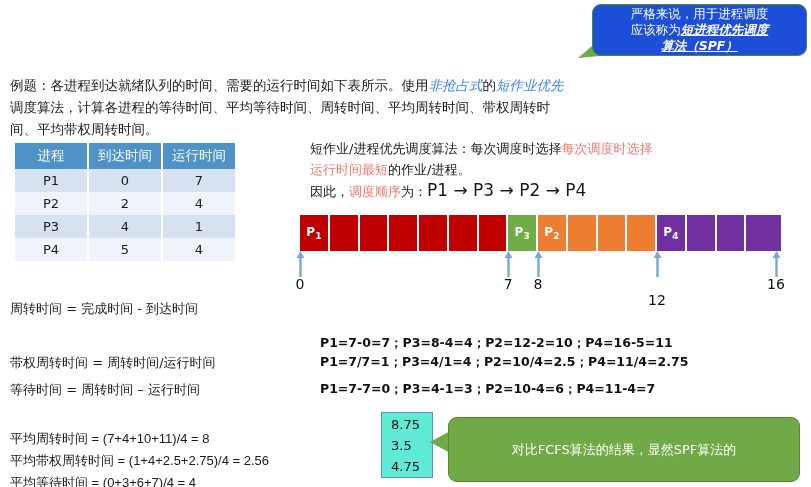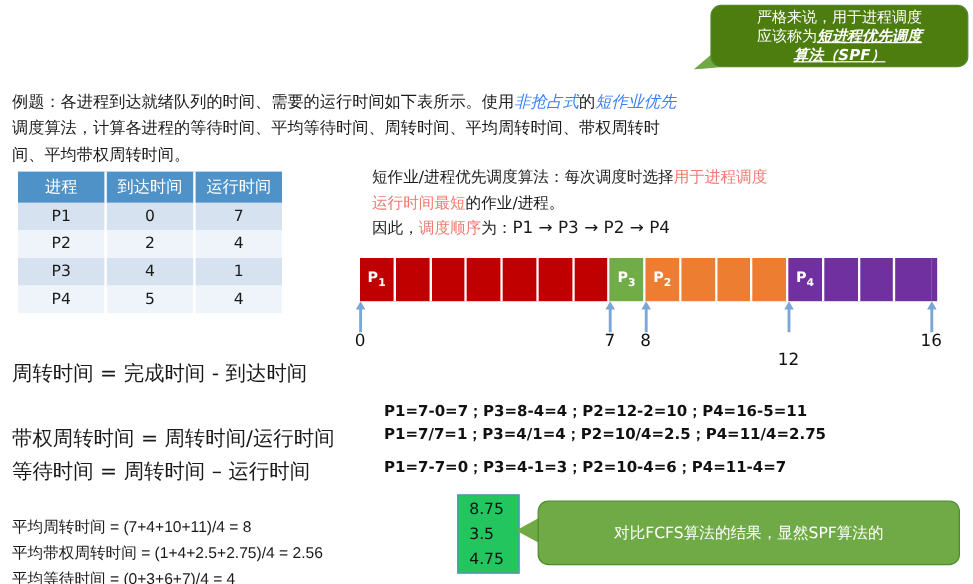--- a/index.html
+++ b/index.html
@@ -6,21 +6,21 @@
   body{
     width:811px;height:487px;background:#ffffff;position:relative;overflow:hidden;
     font-family:"Liberation Sans","DejaVu Sans",sans-serif;
     color:#1a1a1a;
   }
   .abs{position:absolute;}
 
   
   #top-callout{
     left:592px;top:4px;width:215px;height:52px;
-    background:#4d7c0f;border:1px solid #4e8a2c;border-radius:9px;
+    background:#1d4ed8;border:1px solid #4e8a2c;border-radius:9px;
     box-sizing:border-box;
     display:flex;flex-direction:column;align-items:center;justify-content:center;
     color:#ffffff;font-size:12.5px;line-height:16px;text-align:center;
     font-family:"DejaVu Sans","Liberation Sans",sans-serif;
   }
   #top-callout .ln{white-space:nowrap;}
   #top-callout .emph{font-style:italic;font-weight:bold;text-decoration:underline;}
   #top-callout-tail{
     left:578px;top:36px;width:22px;height:22px;
   }
@@ -51,21 +51,21 @@
   #proc-table tbody tr:nth-child(odd) td{background:#D6E2F0;}
   #proc-table tbody tr:nth-child(even) td{background:#EFF4FA;}
 
   
   #algo-note{
     left:310px;top:138px;width:495px;
     font-size:13px;line-height:21px;
     font-family:"DejaVu Sans","Liberation Sans",sans-serif;
   }
   #algo-note .pink{color:#f2796f;}
-  #algo-note .seq{font-size:14px;}
+  #algo-note .seq{font-size:17px;}
 
   
   #gantt{left:300px;top:215px;width:476px;height:36px;}
   .seg{
     position:absolute;top:0;height:36px;box-sizing:border-box;
     border-right:2px solid #ffffff;
     color:#ffffff;font-size:12px;font-weight:bold;
     display:flex;align-items:center;justify-content:center;
     font-family:"DejaVu Sans","Liberation Sans",sans-serif;
   }
@@ -75,39 +75,39 @@
 
   #gantt-axis{left:292px;top:251px;width:500px;height:45px;}
   .tick-arrow{position:absolute;top:0;width:9px;height:26px;}
   .tick-label{
     position:absolute;top:25px;font-size:14px;color:#111;
     font-family:"DejaVu Sans","Liberation Sans",sans-serif;
     transform:translateX(-50%);
   }
 
   
-  .frow{font-size:17px;color:#1a1a1a;
+  .frow{font-size:13px;color:#1a1a1a;
     font-family:"DejaVu Sans","Liberation Sans",sans-serif;}
   .fval{font-size:12.5px;font-weight:bold;color:#111;
     font-family:"DejaVu Sans","Liberation Sans",sans-serif;}
 
   
   #averages{left:10px;top:428px;font-size:13px;line-height:22px;color:#1a1a1a;
     font-family:Liberation Sans, sans-serif;}
 
   
   #compare-box{
     left:381px;top:412px;width:52px;height:66px;
-    background:#22c55e;border:1.5px solid #5B8FC9;box-sizing:border-box;
+    background:#5eead4;border:1.5px solid #5B8FC9;box-sizing:border-box;
     display:flex;flex-direction:column;justify-content:center;
     padding-left:9px;font-size:13px;line-height:21px;color:#111;
     font-family:"DejaVu Sans","Liberation Sans",sans-serif;
   }
   #bottom-callout{
-    left:448px;top:417px;width:352px;height:54px;
+    left:448px;top:417px;width:352px;height:65px;
     background:#6FAA46;border:1px solid #4e8a2c;border-radius:9px;box-sizing:border-box;
     display:flex;flex-direction:column;align-items:center;justify-content:center;
     color:#ffffff;font-size:13px;line-height:19px;text-align:center;
     font-family:"DejaVu Sans","Liberation Sans",sans-serif;
   }
   #bottom-callout-tail{left:430px;top:428px;width:22px;height:28px;}
 </style>
 </head>
 <body>
 
@@ -148,21 +148,21 @@
     </tr>
     <tr>
       <td>P4</td>
       <td>5</td>
       <td>4</td>
     </tr>
   </tbody>
 </table>
 
 <div class="abs" id="algo-note">
-  <div><span>短作业/进程优先调度算法：每次调度时选择</span><span class="pink">用于进程调度</span></div>
+  <div><span>短作业/进程优先调度算法：每次调度时选择</span><span class="pink">每次调度时选择</span></div>
   <div><span class="pink">运行时间最短</span><span>的作业/进程。</span></div>
   <div><span>因此，</span><span class="pink">调度顺序</span><span>为：</span><span class="seq">P1 → P3 → P2 → P4</span></div>
 </div>
 
 <div class="abs" id="gantt">
     <div class="seg" style="left: 0px; width: 29.75px; background: rgb(192, 0, 0);">
       <span>P<sub>1</sub></span>
     </div>
     <div class="seg blank" style="left: 29.75px; width: 29.75px; background: rgb(192, 0, 0);"></div>
     <div class="seg blank" style="left: 59.5px; width: 29.75px; background: rgb(192, 0, 0);"></div>

